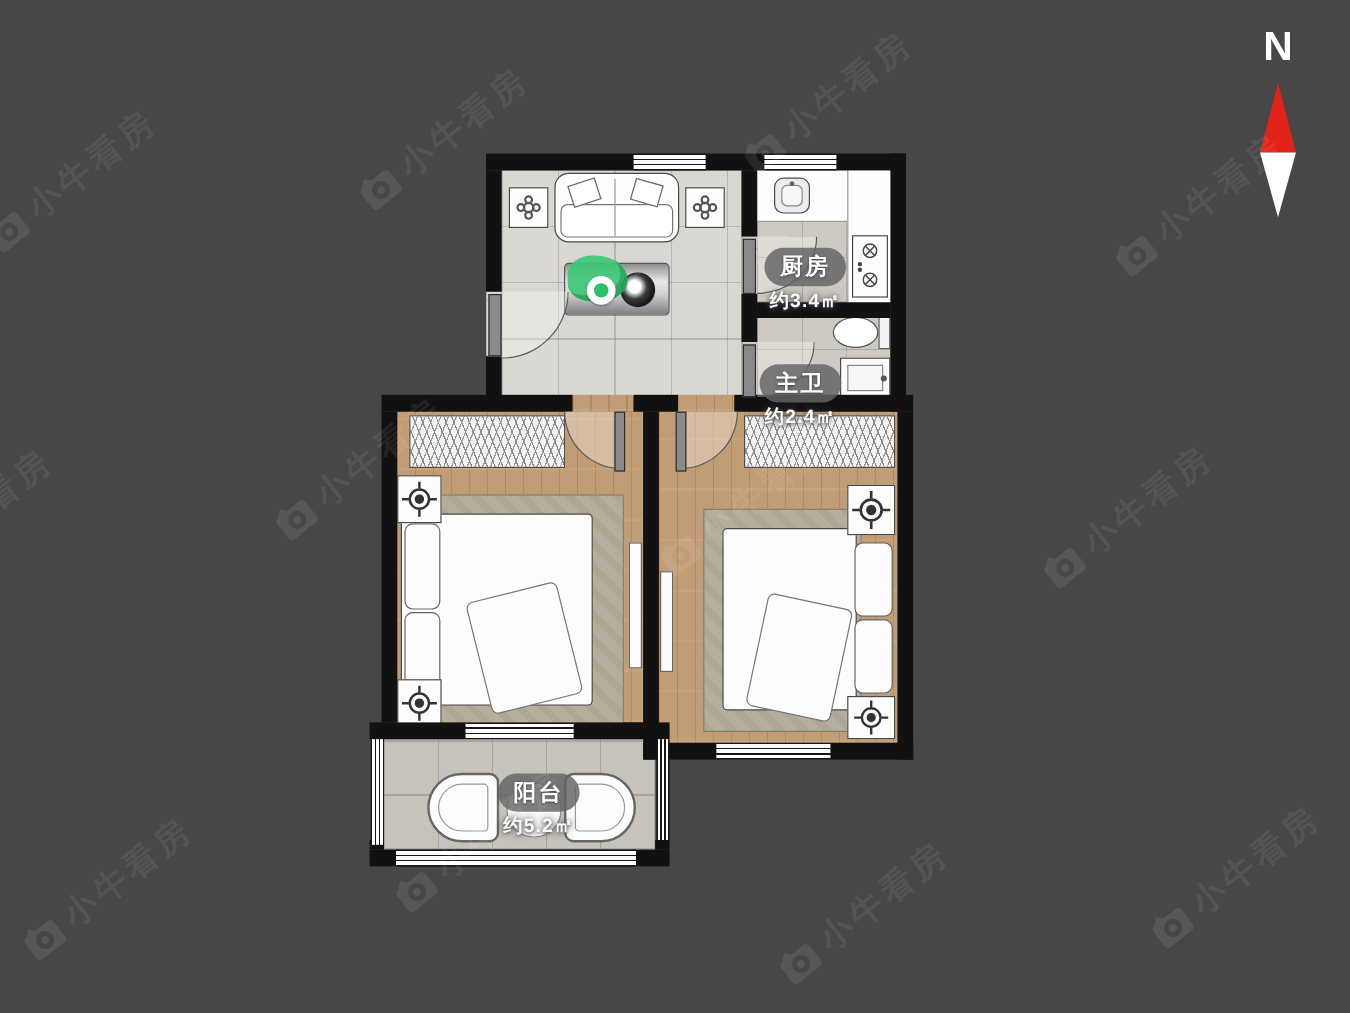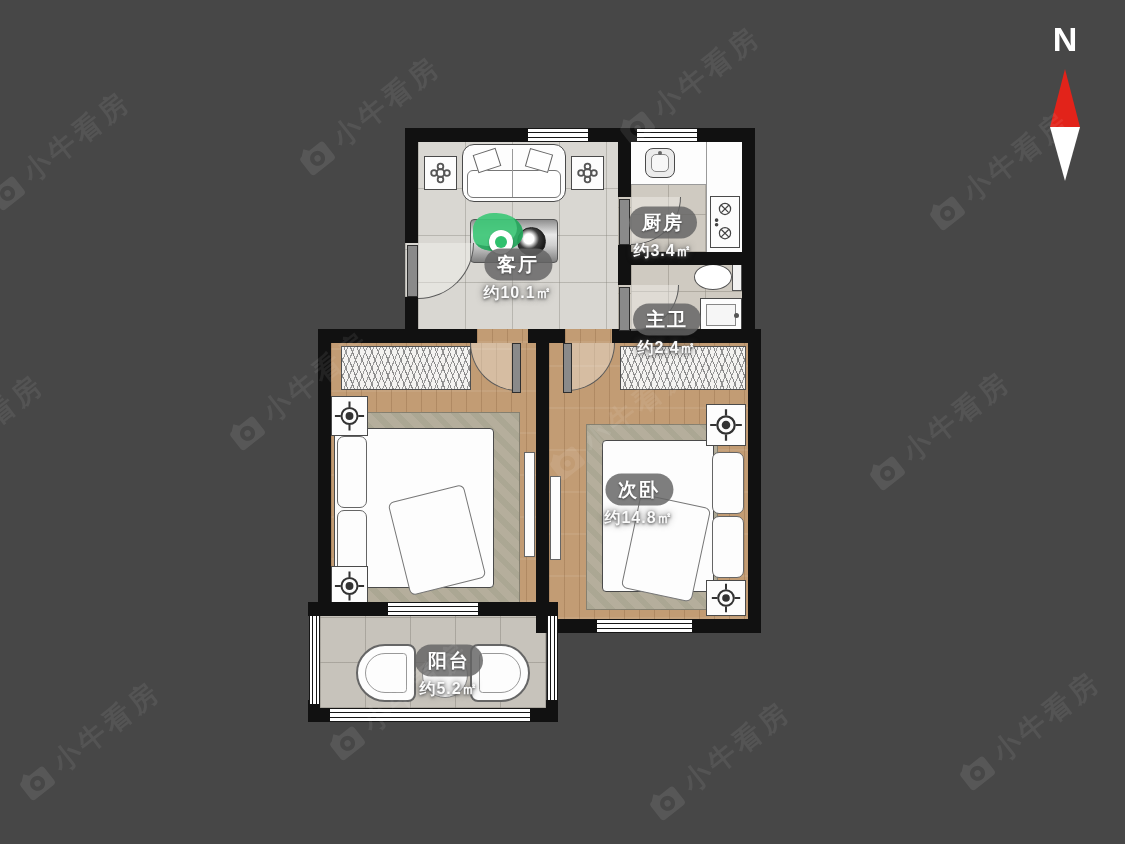--- a/index.html
+++ b/index.html
@@ -234,36 +234,28 @@
   <div class="leaf" style="left:407px;top:245px;width:11px;height:52px;"></div>
   <div class="arc arc-br" style="left:631px;top:197px;width:50px;height:48px;"></div>
   <div class="leaf" style="left:619px;top:199px;width:11px;height:46px;"></div>
   <div class="arc arc-br" style="left:631px;top:285px;width:48px;height:46px;"></div>
   <div class="leaf" style="left:619px;top:287px;width:11px;height:44px;"></div>
   <div class="arc arc-bl" style="left:470px;top:343px;width:48px;height:48px;"></div>
   <div class="leaf" style="left:512px;top:343px;width:9px;height:50px;"></div>
   <div class="arc arc-br" style="left:567px;top:343px;width:48px;height:48px;"></div>
   <div class="leaf" style="left:563px;top:343px;width:9px;height:50px;"></div>
 
-  <div class="room-label" style="left:518px;top:276px;">
-    <span class="cap">客厅</span>
-    <div class="area">约10.1㎡</div>
-  </div>
-  <div class="room-label" style="left:663px;top:234px;">
+  <div class="room-label" style="left:663px;top:234px;padding-left:16px;">
     <span class="cap">厨房</span>
     <div class="area">约3.4㎡</div>
   </div>
   <div class="room-label" style="left:667px;top:331px;">
     <span class="cap">主卫</span>
     <div class="area">约2.4㎡</div>
   </div>
-  <div class="room-label" style="left:639px;top:501px;">
-    <span class="cap">次卧</span>
-    <div class="area">约14.8㎡</div>
-  </div>
   <div class="room-label" style="left:449px;top:672px;">
     <span class="cap">阳台</span>
     <div class="area">约5.2㎡</div>
   </div>
 </div>
 
 <div id="wm-layer">
     <div class="wm" style="left: 60px; top: 150px;">
       <svg width="34" height="30" viewBox="0 0 36 32">
         <path fill-rule="evenodd" d="M6 6 L12 1 L16 6 H30 a4 4 0 0 1 4 4 V26 a4 4 0 0 1 -4 4 H6 a4 4 0 0 1 -4 -4 V10 a4 4 0 0 1 4 -4 Z M18 10 a8 8 0 1 0 0.02 0 Z M18 14.5 a3.5 3.5 0 1 1 -0.02 0 Z"></path>

